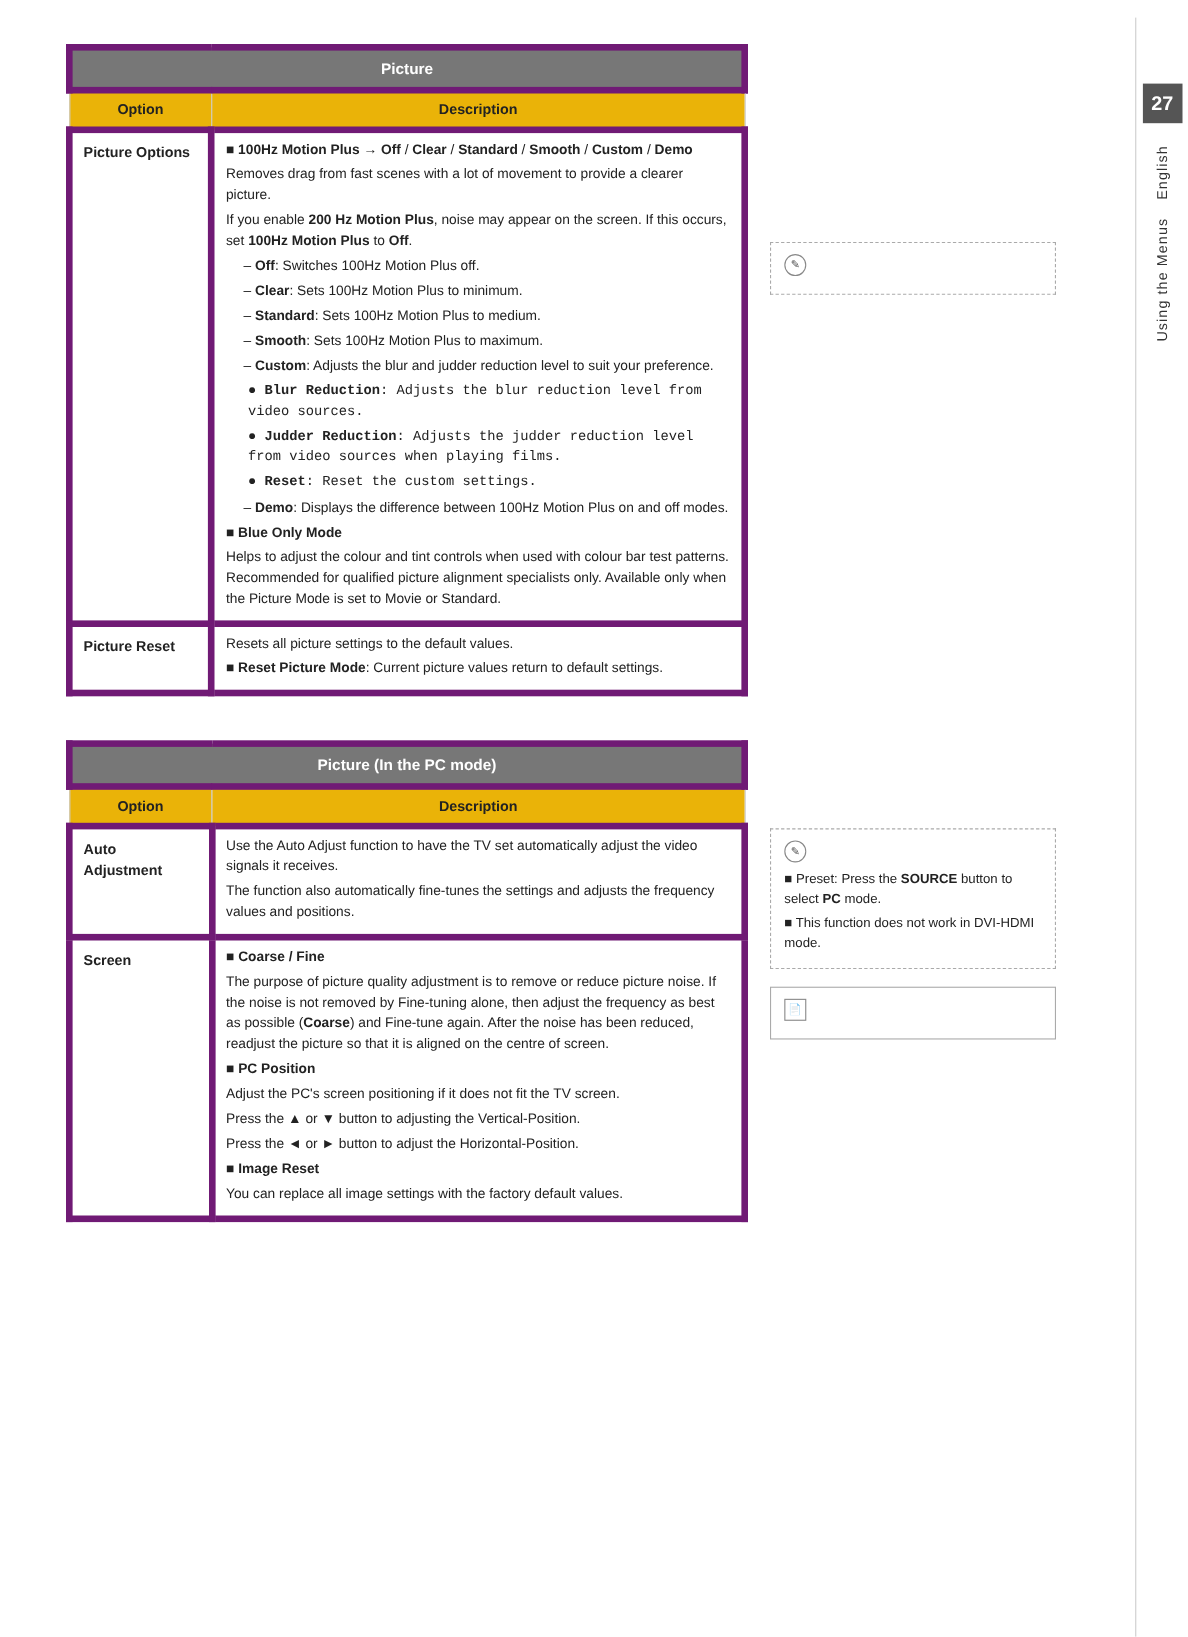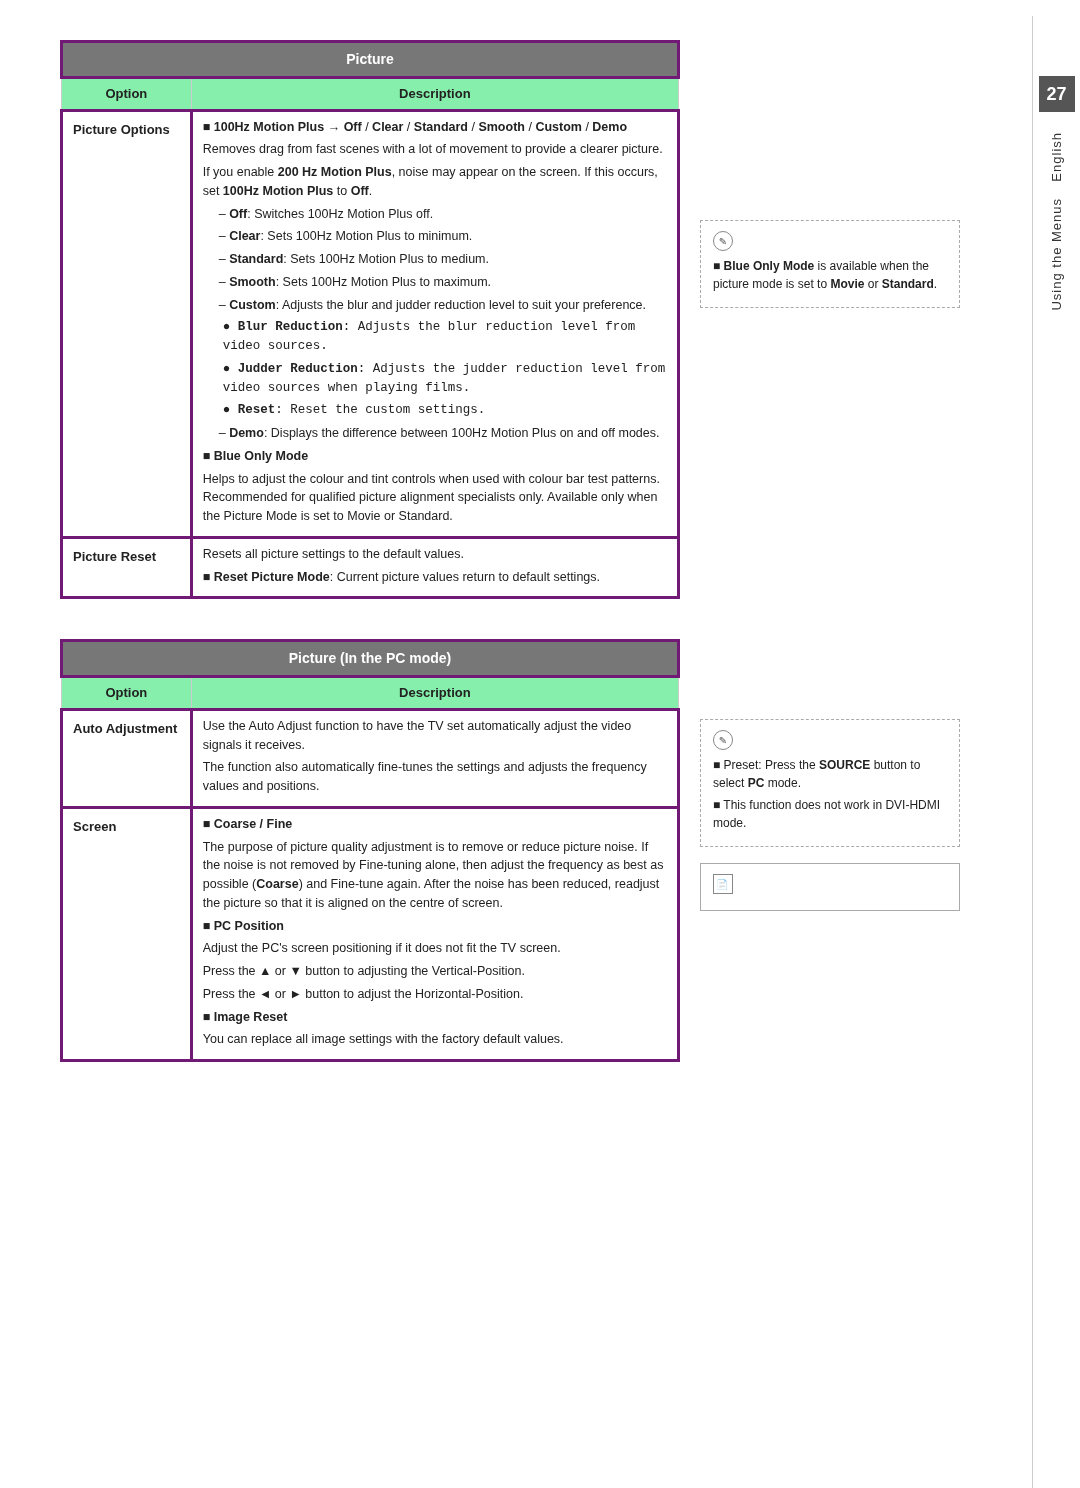--- a/index.html
+++ b/index.html
@@ -80,32 +80,32 @@
     .doc-table .table-header-row td {
       background: #777;
       color: #fff;
       text-align: center;
       font-weight: bold;
       font-size: 14px;
       padding: 6px 10px;
     }
 
     .doc-table .col-header-row td {
-      background: #86efac;
+      background: #eab308;
       text-align: center;
       font-weight: bold;
       font-size: 13px;
       padding: 5px 24px;
       border: 1px solid #ccc;
     }
 
     .doc-table td {
       vertical-align: top;
       padding: 6px 10px;
-      border: 3px solid #701a75;
+      border: 6px solid #701a75;
       font-size: 12.5px;
       line-height: 1.5;
     }
 
     .doc-table .option-col {
       width: 130px;
       font-weight: bold;
       font-size: 13px;
       vertical-align: top;
       padding-top: 8px;
@@ -195,21 +195,20 @@
               <p>Resets all picture settings to the default values.</p>
               <p>■ <span class="bold">Reset Picture Mode</span>: Current picture values return to default settings.</p>
             </td>
           </tr>
         </tbody>
       </table>
 
       <div style="position:absolute; left:640px; top:180px; width:260px;">
         <div class="note-box">
           <div style="display:inline-block;width:20px;height:20px;border:1px solid #888;border-radius:50%;text-align:center;line-height:20px;font-size:10px;color:#555;margin-bottom:6px;">✎</div>
-          <p>■ <span class="bold">Blue Only Mode</span> is available when the picture mode is set to <span class="bold">Movie</span> or <span class="bold">Standard</span>.</p>
         </div>
       </div>
     </div>
 
     <div class="section-wrap">
       <table class="doc-table">
         <tbody>
           <tr class="table-header-row">
             <td colspan="2">Picture (In the PC mode)</td>
           </tr>

